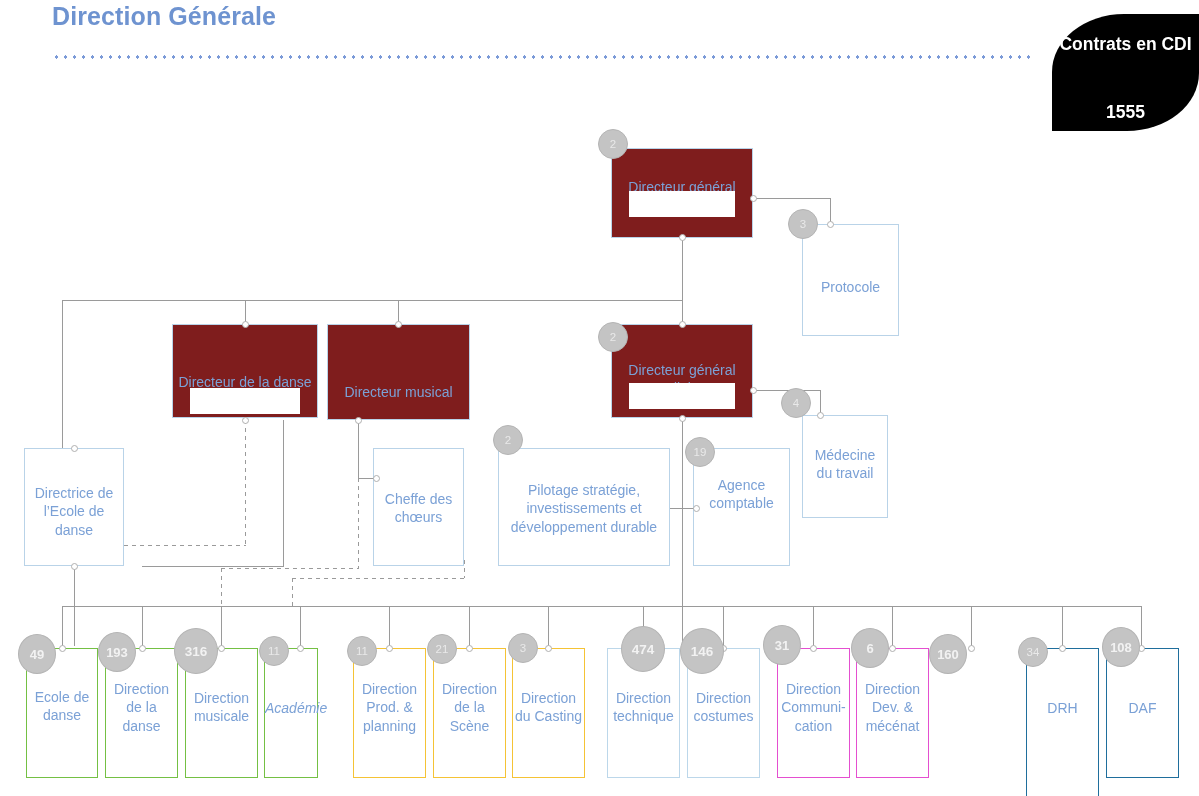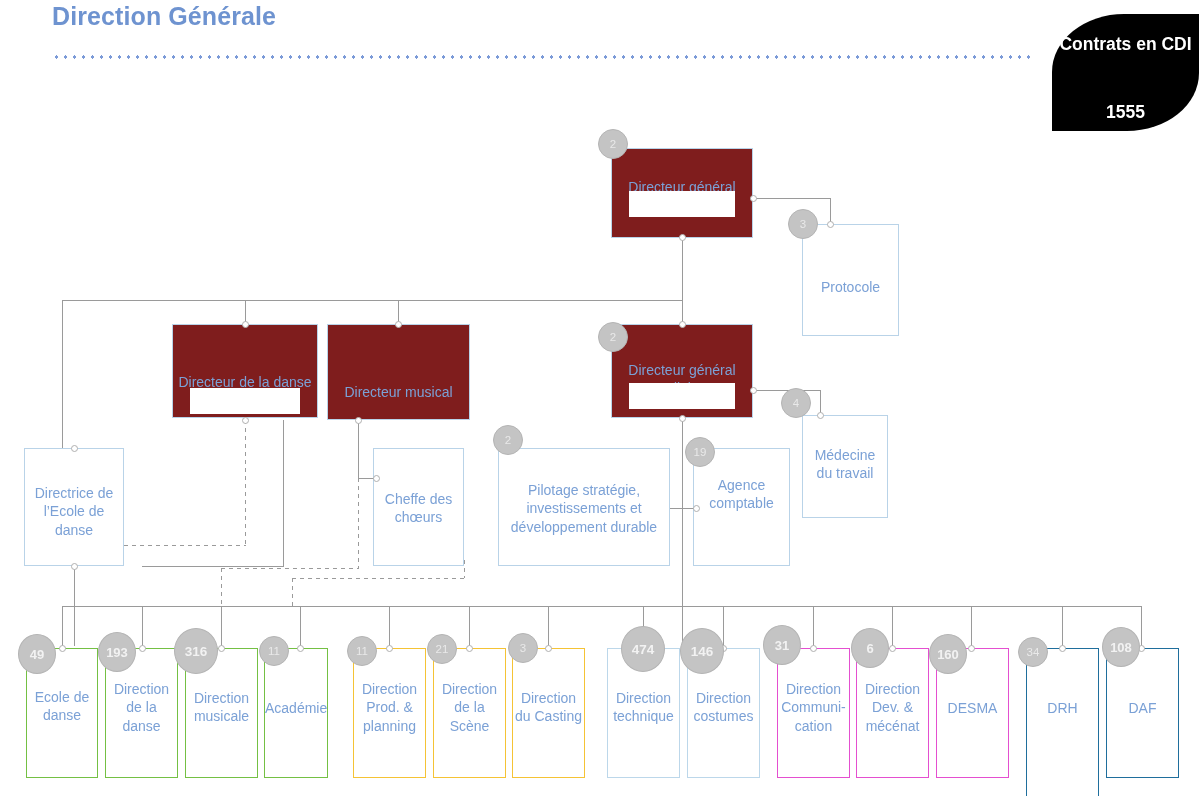--- a/index.html
+++ b/index.html
@@ -269,21 +269,21 @@
 danse</span>
   </div>
   <div class="badge lg" style="left:98px;top:632px;">193</div>
 
   <div class="node green" style="left:185px;top:648px;width:73px;height:130px;">
     <span style="display:block;margin-top:11px;">Direction
 musicale</span>
   </div>
   <div class="badge xl" style="left:174px;top:628px;">316</div>
 
-  <div class="node green" style="left:264px;top:648px;width:64px;height:130px;">
+  <div class="node green" style="left:264px;top:648px;width:54px;height:130px;font-style:italic;">
     <span style="display:block;margin-top:21px;">Académie</span>
   </div>
   <div class="badge md" style="left:259px;top:636px;">11</div>
 
   <div class="node amber" style="left:353px;top:648px;width:73px;height:130px;">
     <span style="display:block;margin-top:2px;">Direction
 Prod. &amp;
 planning</span>
   </div>
   <div class="badge md" style="left:347px;top:636px;">11</div>
@@ -320,23 +320,20 @@
   </div>
   <div class="badge lg" style="left:763px;top:625px;">31</div>
 
   <div class="node magenta" style="left:856px;top:648px;width:73px;height:130px;">
     <span style="display:block;margin-top:2px;">Direction
 Dev. &amp;
 mécénat</span>
   </div>
   <div class="badge lg" style="left:851px;top:628px;">6</div>
 
-  <div class="node magenta" style="left:936px;top:648px;width:73px;height:130px;">
-    <span style="display:block;margin-top:21px;">DESMA</span>
-  </div>
   <div class="badge lg" style="left:929px;top:634px;">160</div>
 
   <div class="node dblue" style="left:1026px;top:648px;width:73px;height:160px;">
     <span style="display:block;margin-top:21px;">DRH</span>
   </div>
   <div class="badge md" style="left:1018px;top:637px;">34</div>
 
   <div class="node dblue" style="left:1106px;top:648px;width:73px;height:130px;">
     <span style="display:block;margin-top:21px;">DAF</span>
   </div>

